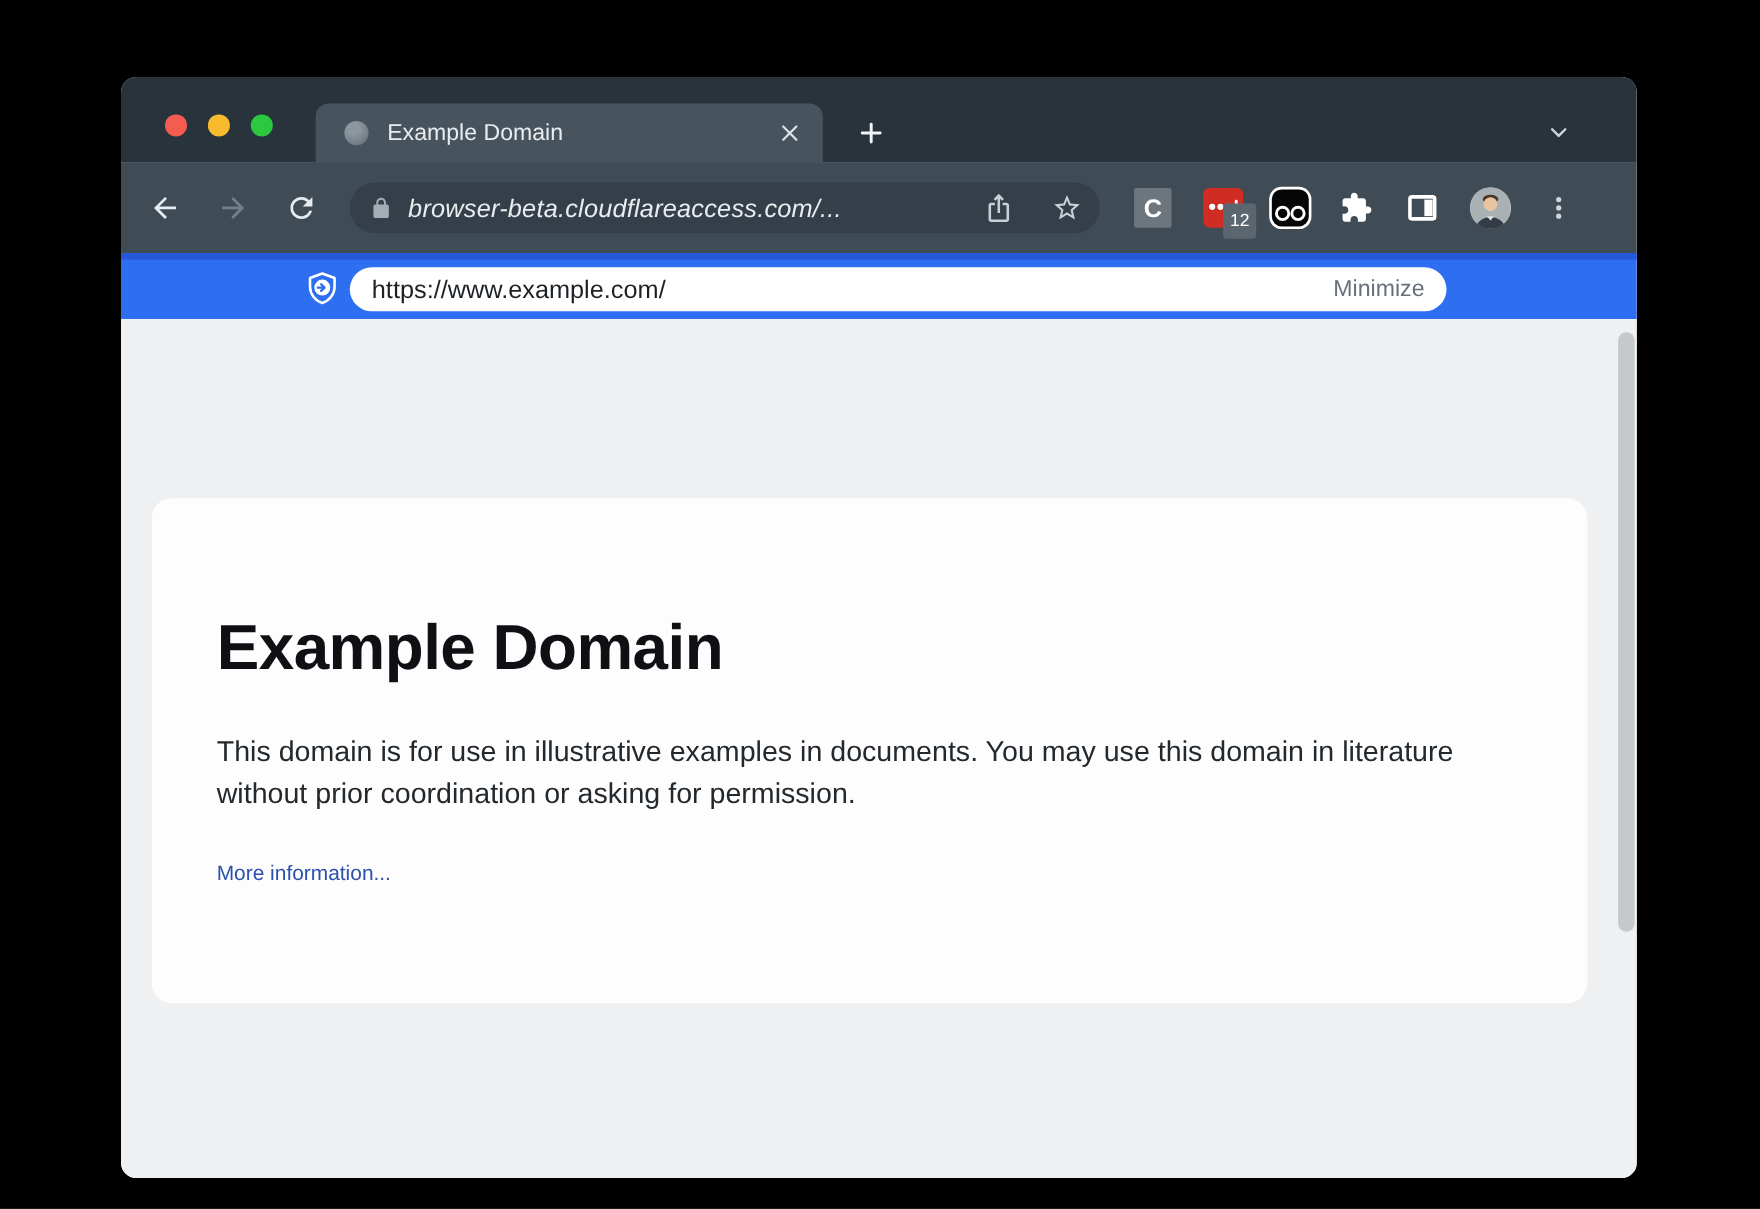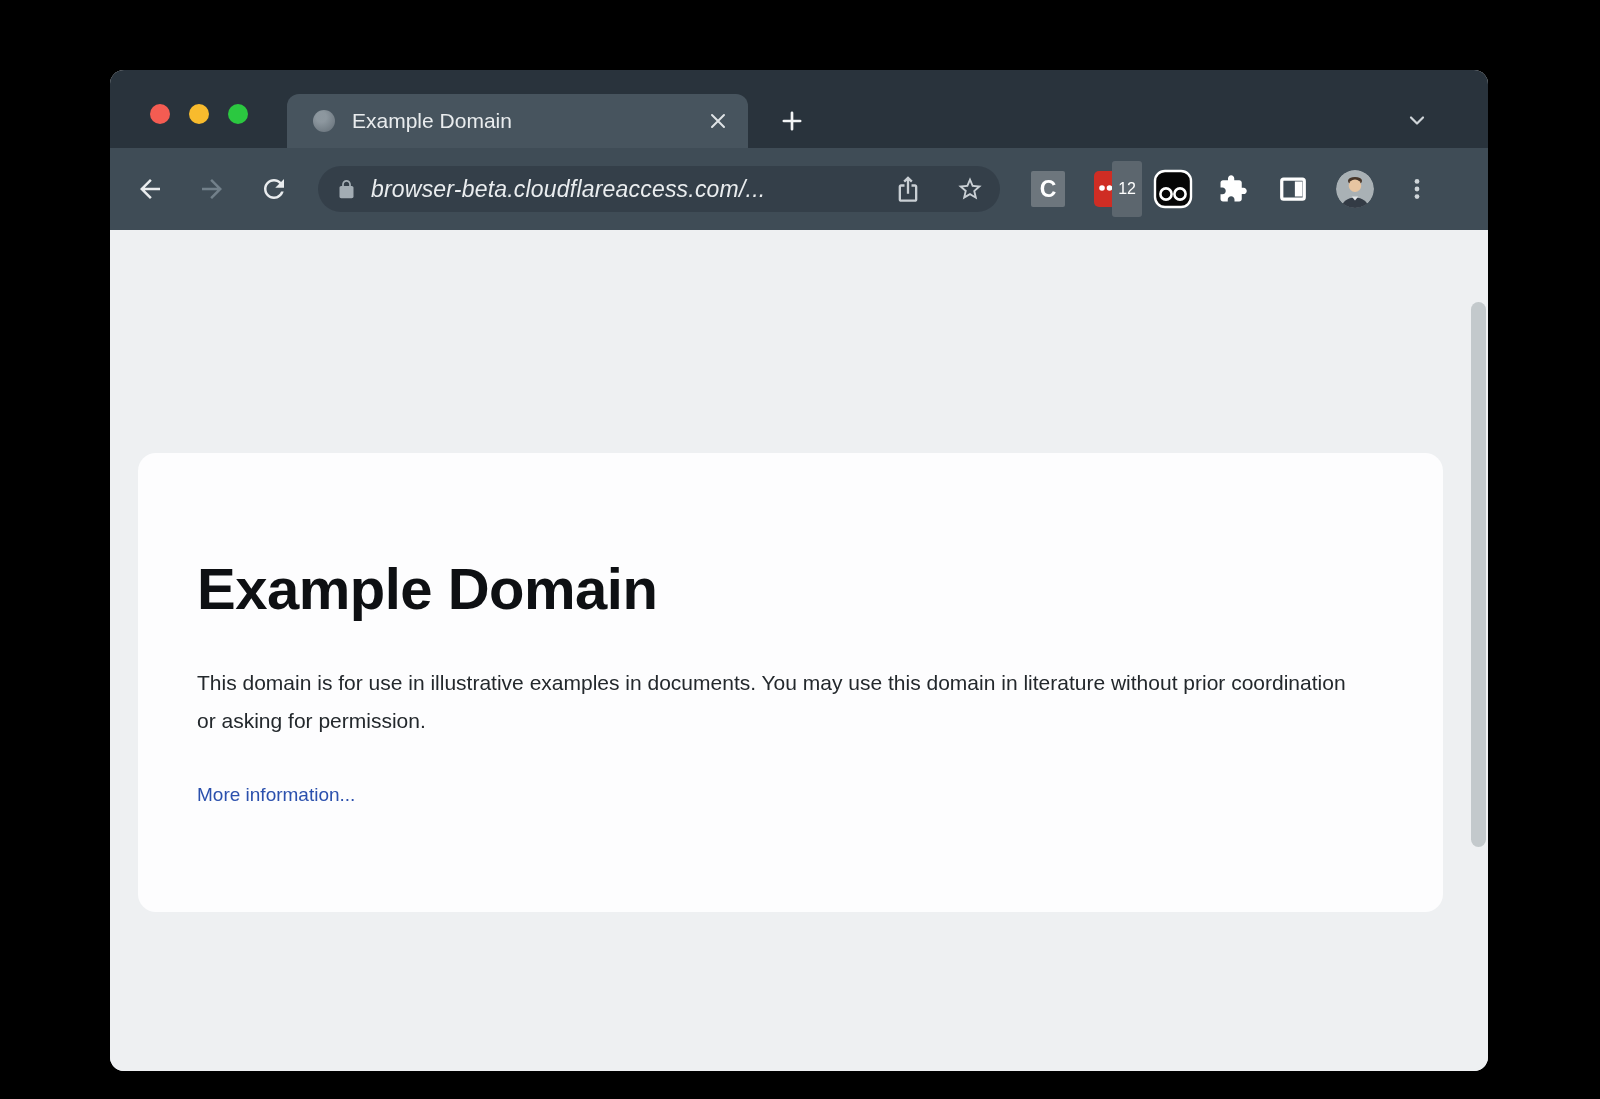--- a/index.html
+++ b/index.html
@@ -38,21 +38,21 @@
     position:absolute;left:208px;top:18px;width:682px;height:46px;border-radius:23px;
     background:#343f49;display:flex;align-items:center;padding:0 18px;box-sizing:border-box;font-style:italic;
   }
   .omni-url{margin-left:14px;color:#eaedef;font-size:23px;font-weight:500;letter-spacing:.2px;white-space:nowrap;overflow:hidden;}
   .share-btn{left:776px;} .star-btn{left:838px;}
   .ext{position:absolute;top:23px;display:flex;align-items:center;justify-content:center;}
   .ext-c{left:921px;width:34px;height:36px;background:#6d767d;border-radius:2px;color:#fff;
          font-size:23px;font-weight:bold;}
   .ext-lp{left:984px;width:36px;height:36px;background:#cf2d24;border-radius:5px;}
   .lp-badge{position:absolute;right:-12px;bottom:-10px;background:#5c666e;color:#fff;
-            font-size:16px;line-height:1;padding:20px 6px;border-radius:3px;}
+            font-size:16px;line-height:1;padding:8px 6px;border-radius:3px;}
   .ext-dark{left:1043px;width:40px;height:40px;top:21px;}
   .ext-puzzle{left:1101px;width:44px;height:44px;top:19px;}
   .ext-panel{left:1161px;width:44px;height:44px;top:19px;}
   .avatar{position:absolute;left:1226px;top:22px;width:38px;height:38px;border-radius:50%;overflow:hidden;}
   .kebab{left:1285px;}
   
   .isolation{
     position:absolute;top:160px;left:0;right:0;height:60px;background:#2e6ff2;
     border-top:6px solid #2458d8;box-sizing:border-box;
   }
@@ -64,21 +64,21 @@
   .iso-url{border:none;outline:none;background:transparent;color:#1d2125;font-size:23px;
            font-family:"Liberation Sans","DejaVu Sans",sans-serif;flex:1;padding:0;}
   .iso-min{color:#69707a;font-size:21px;margin-left:12px;cursor:pointer;white-space:nowrap;}
   
   .content{position:absolute;top:220px;left:0;right:0;bottom:0;background:#eef0f2;}
   .card{
     position:absolute;left:28px;top:163px;width:1305px;height:459px;background:#fdfdfe;
     border-radius:18px;box-sizing:border-box;padding:102px 80px 0 59px;
   }
   .card h1{margin:0 0 42px 0;font-size:58px;font-weight:bold;color:#0e1013;letter-spacing:-.5px;}
-  .card p{margin:0 0 44px 0;font-size:21px;line-height:38px;color:#23282c;max-width:1150px;}
+  .card p{margin:0 0 44px 0;font-size:26px;line-height:38px;color:#23282c;max-width:1150px;}
   .card a{font-size:19px;color:#2b50ad;text-decoration:none;cursor:pointer;}
   .scroll-thumb{
     position:absolute;right:2px;top:12px;width:15px;height:545px;border-radius:8px;background:#c3c9cc;
   }
 </style>
 </head>
 <body>
 
 <div class="window">
 
@@ -192,20 +192,33 @@
 
     <div class="icon-btn kebab">
       <svg viewBox="0 0 24 24" width="26" height="26">
         <circle cx="12" cy="5" r="2.2" fill="#cfd5d9"></circle>
           <circle cx="12" cy="12" r="2.2" fill="#cfd5d9"></circle>
           <circle cx="12" cy="19" r="2.2" fill="#cfd5d9"></circle>
       </svg>
     </div>
   </div>
 
+  <div class="isolation">
+    <div class="shield">
+      <svg viewBox="0 0 32 32" width="34" height="34">
+        <path d="M16 2.5l10.5 3.8v7.2c0 6.6-4.4 12.3-10.5 14.2C9.9 25.8 5.5 20.1 5.5 13.5V6.3L16 2.5z" fill="none" stroke="#fff" stroke-width="2.2" stroke-linejoin="round"></path>
+        <circle cx="16" cy="14.5" r="6.8" fill="#fff"></circle>
+        <path d="M12.2 14.5h5.6M15 11.7l2.9 2.8-2.9 2.8" fill="none" stroke="#2e6ff2" stroke-width="2" stroke-linecap="round" stroke-linejoin="round"></path>
+      </svg>
+    </div>
+    <div class="iso-pill">
+      <input class="iso-url" value="https://www.example.com/" style="">
+      <div class="iso-min">Minimize</div>
+    </div>
+  </div>
 
   <div class="content">
     <div class="card">
       <h1>Example Domain</h1>
       <p>This domain is for use in illustrative examples in documents. You may use this domain in literature without prior coordination or asking for permission.</p>
       <a>More information...</a>
     </div>
     <div class="scroll-thumb"></div>
   </div>
 

